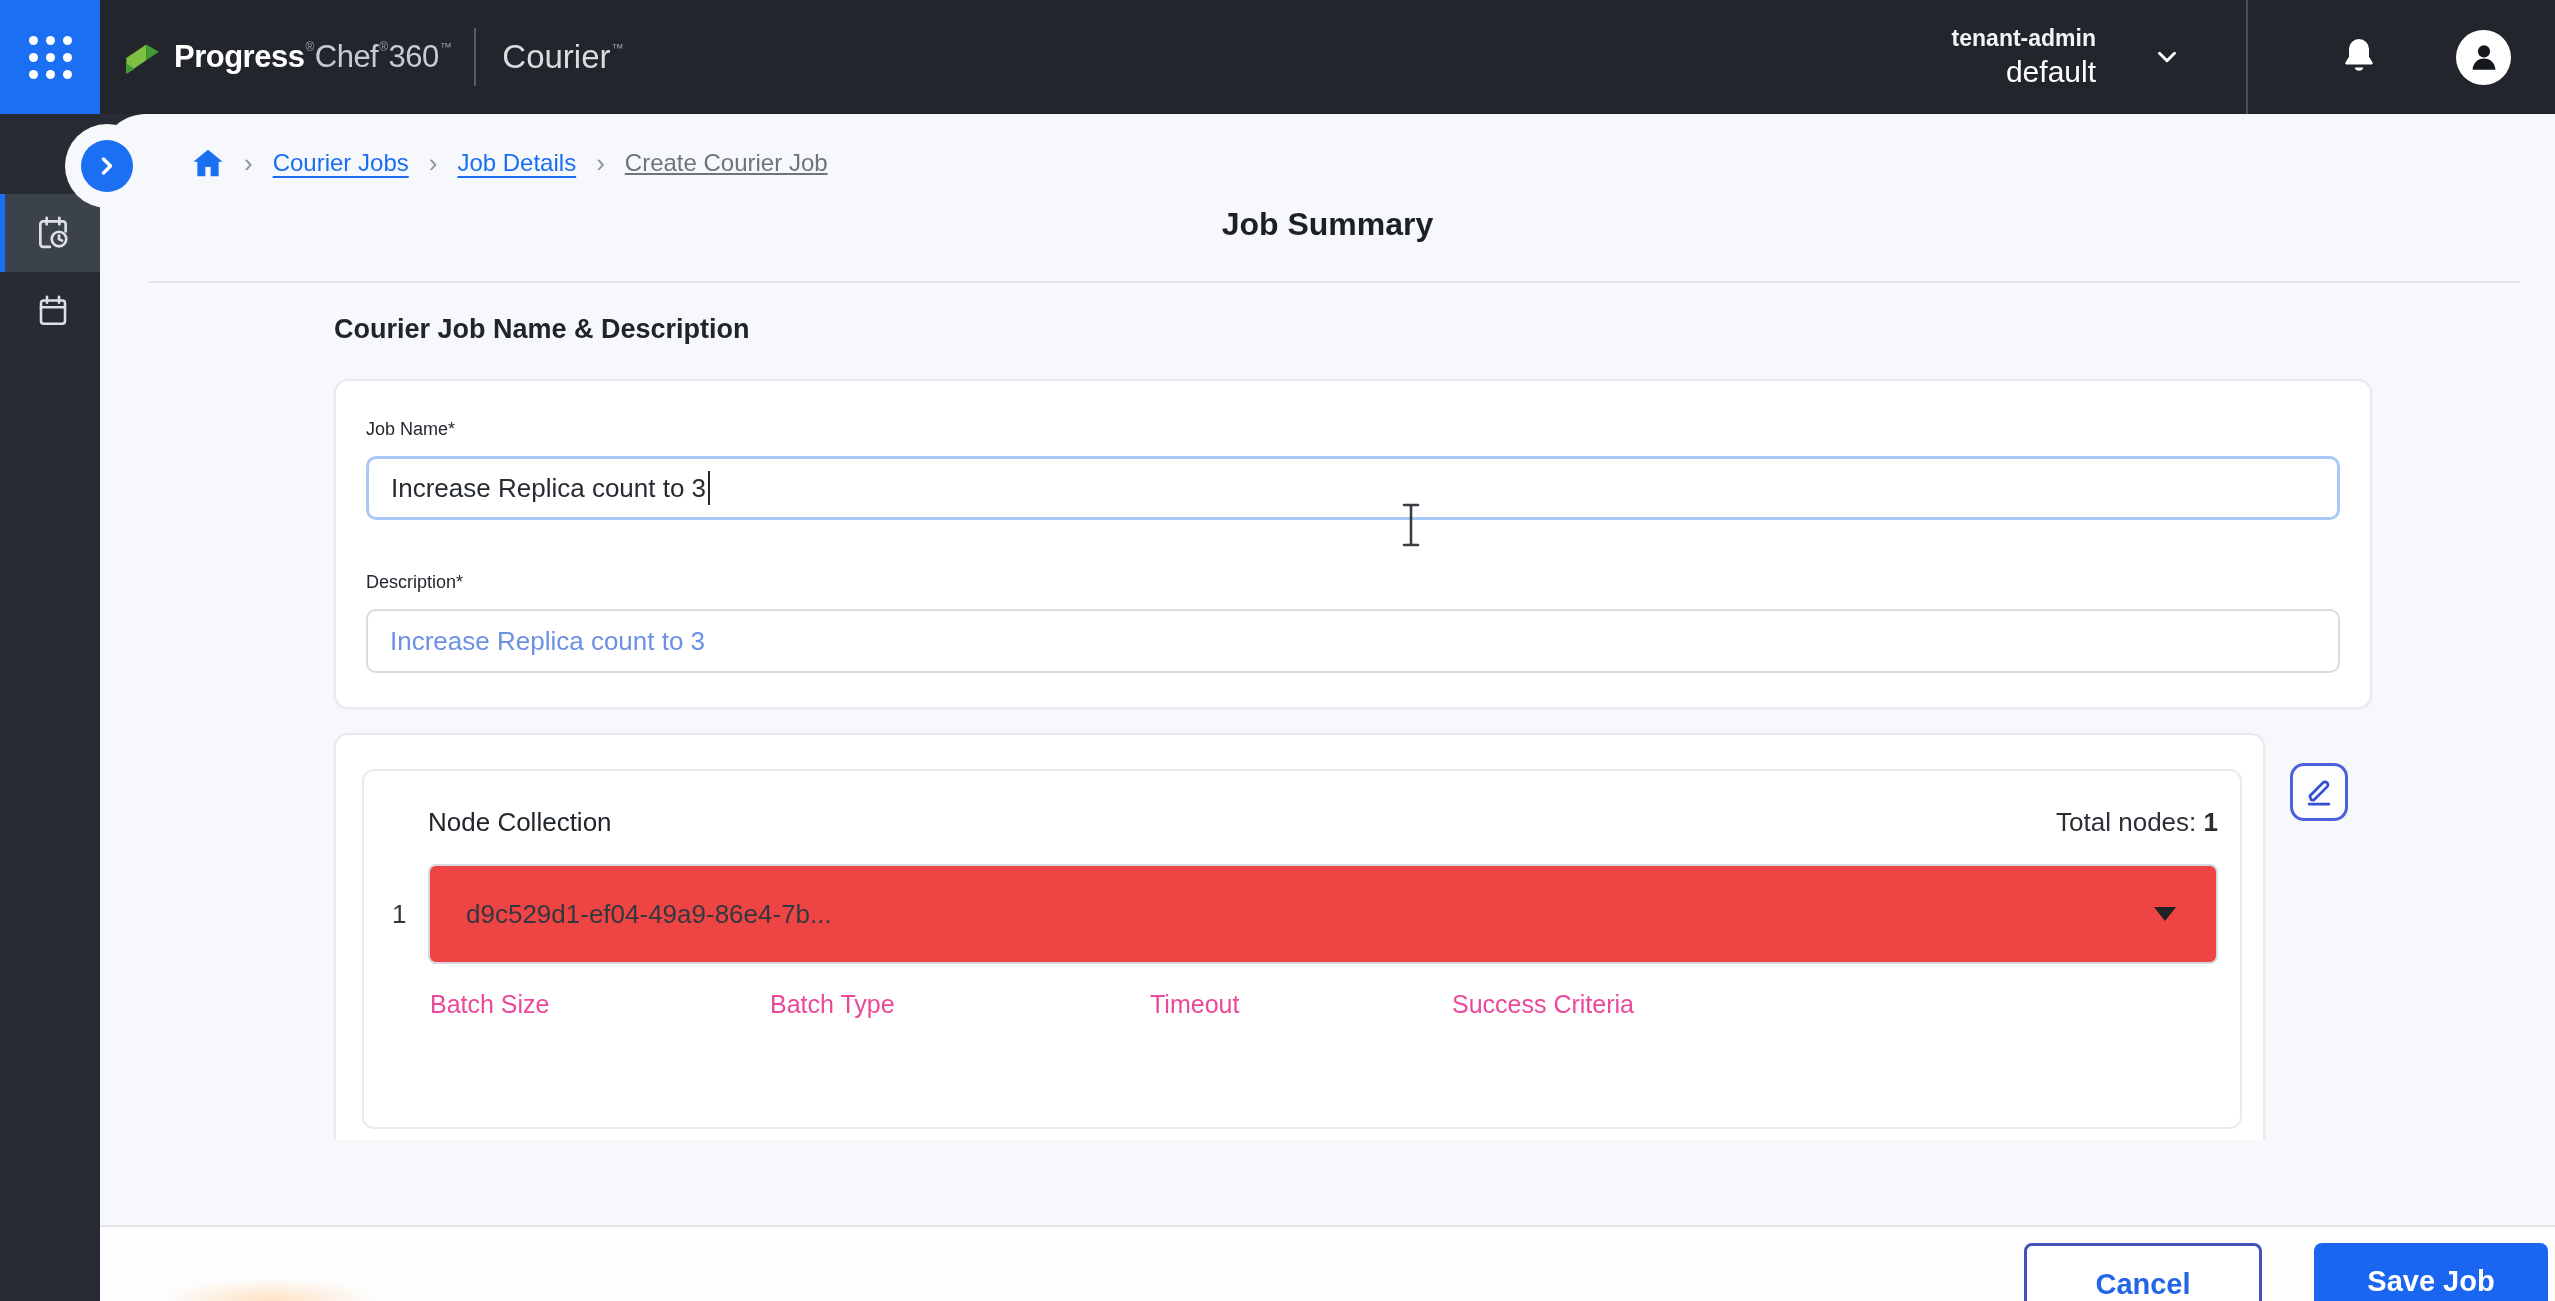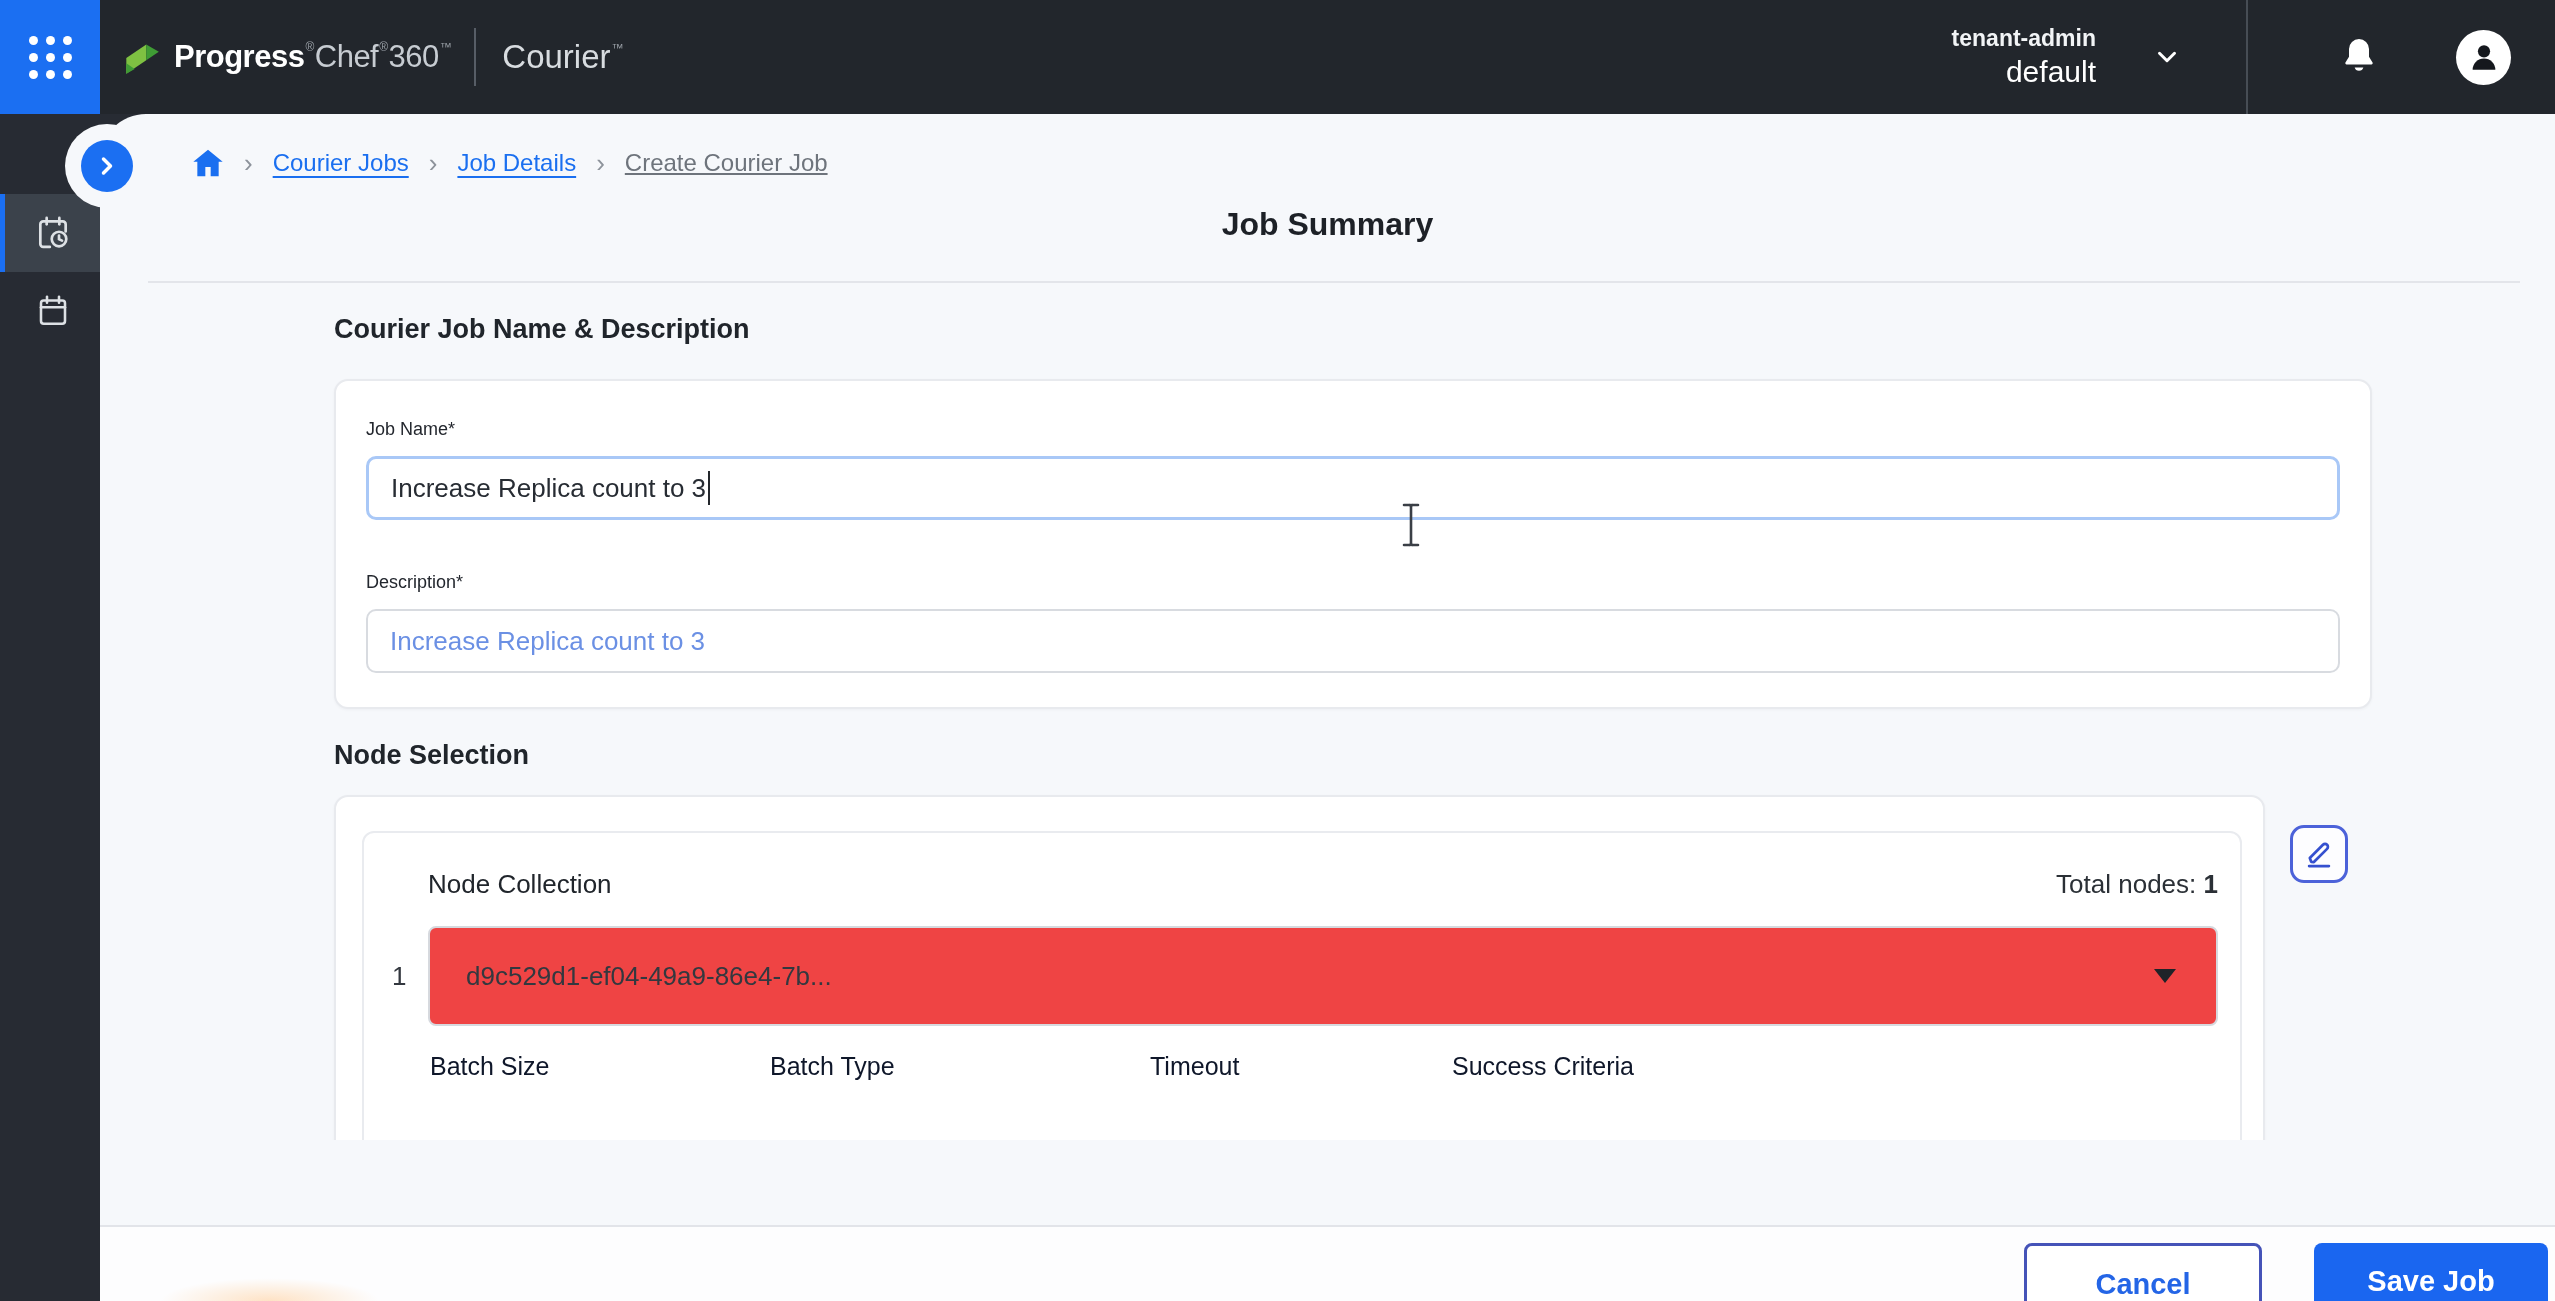--- a/index.html
+++ b/index.html
@@ -101,21 +101,21 @@
   .node-select{
     flex:1; height:100px; border:2px solid #d6d9de; border-radius:8px; background:#ef4444;
     display:flex; align-items:center; padding:0 40px 0 36px; font-size:26px; color:#33383f;
     cursor:pointer;
   }
   .caret-down{
     margin-left:auto; width:0; height:0;
     border-left:11px solid transparent; border-right:11px solid transparent;
     border-top:14px solid #1f2328;
   }
-  .cols-row{ position:relative; margin-top:26px; height:40px; font-size:25px; color:#0f172a;text-decoration:underline; }
+  .cols-row{ position:relative; margin-top:26px; height:40px; font-size:25px; color:#ec4899;text-decoration:underline; }
   .cols-row span{ position:absolute; top:0; white-space:nowrap; }
   .col-0{ left:2px; } .col-1{ left:342px; } .col-2{ left:722px; } .col-3{ left:1024px; }
 
   .edit-btn{
     margin:30px 0 0 25px; width:58px; height:58px; border-radius:14px;
     background:#fdfdff; border:3px solid #4c62d9; cursor:pointer;
     display:flex; align-items:center; justify-content:center; flex:0 0 auto;
   }
 
   
@@ -253,21 +253,20 @@
           <div class="textbox focused" role="textbox">
             <span>Increase Replica count to 3</span>
               <span class="text-caret"></span>
           </div>
           <div class="field-label desc-label">Description*</div>
           <div class="textbox placeholder-blue" role="textbox">
             <span>Increase Replica count to 3</span>
           </div>
         </div>
 
-        <h2 class="section-heading">Node Selection</h2>
 
         <div class="node-row">
           <div class="card node-card">
             <div class="inner-card">
               <div class="inner-head">
                 <span class="inner-title">Node Collection</span>
                 <span class="total-nodes"><span>Total nodes:</span>&nbsp;<b>1</b></span>
               </div>
               <div class="select-row">
                 <span class="select-index">1</span>

